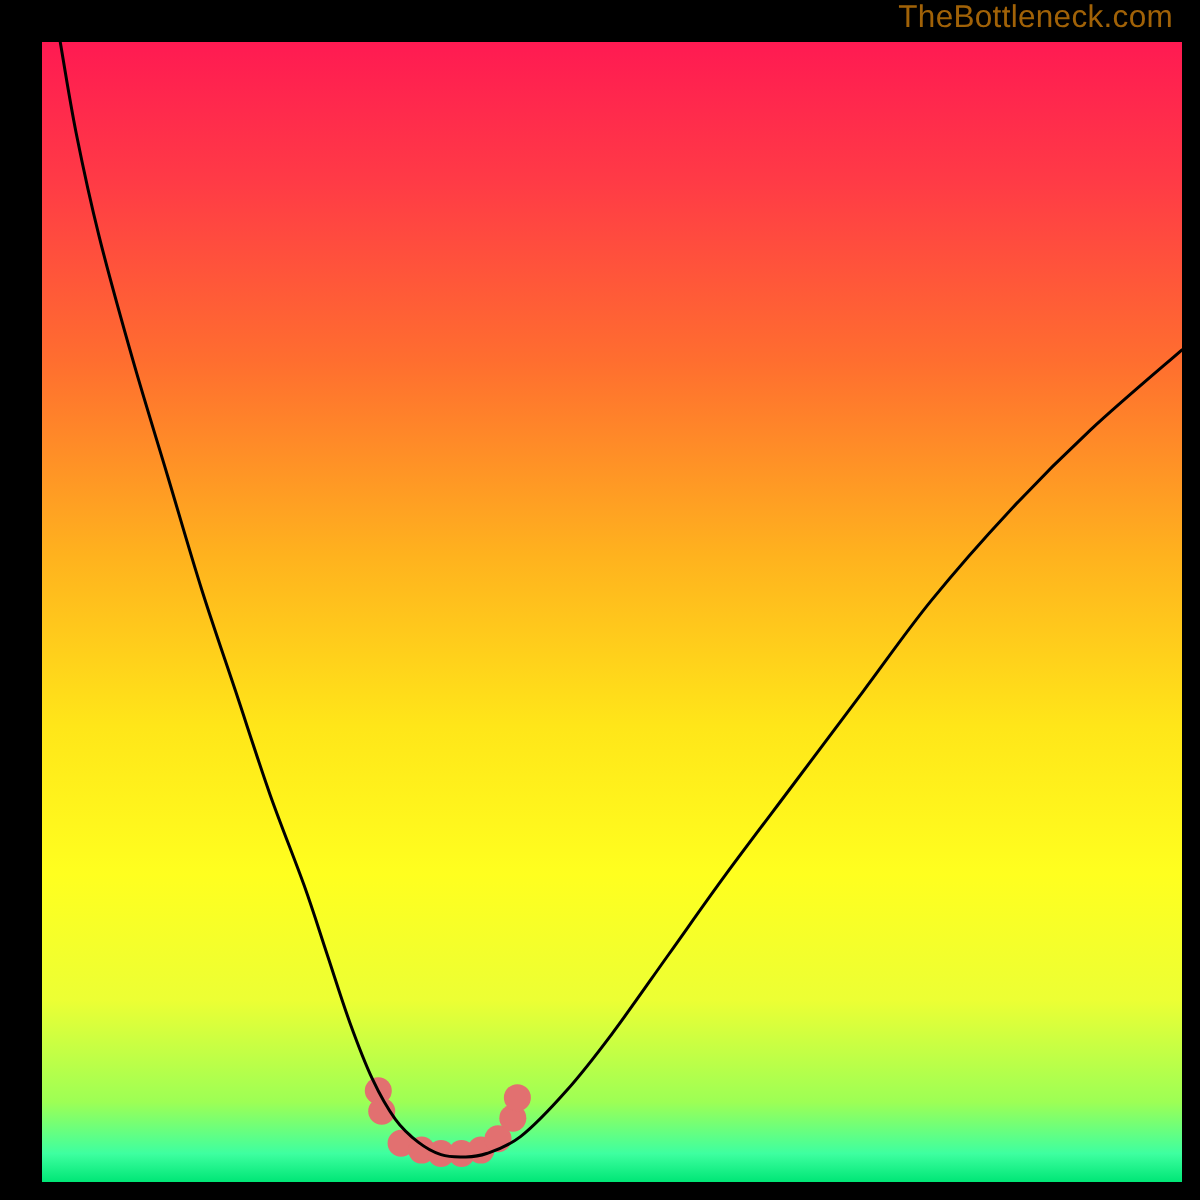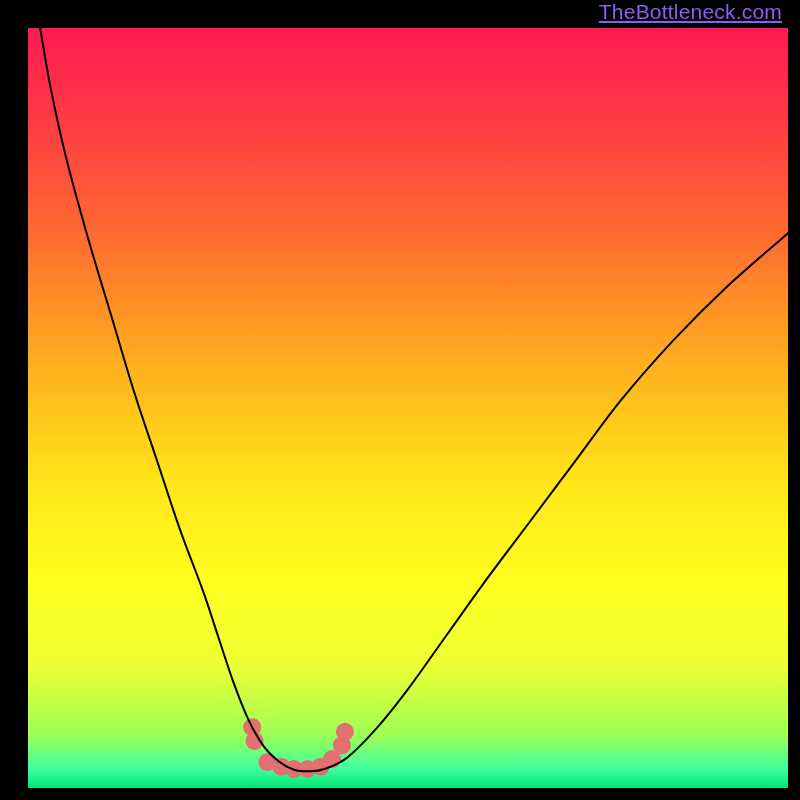--- a/index.html
+++ b/index.html
@@ -14,27 +14,26 @@
   .outer {
     width: 800px;
     height: 800px;
     background: #000;
     position: relative;
   }
   .watermark {
     position: absolute;
     top: 0px;
     right: 18px;
-    color: #8b5cf6;
+    color: #a16207;
     font-size: 21px;
     font-weight: 500;
     letter-spacing: 0.2px;
     z-index: 10;
     font-family: Arial, Helvetica, sans-serif;
-    text-decoration: underline;
   }
   svg {
     position: absolute;
     top: 0;
     left: 0;
   }
 </style>
 </head>
 <body>
 

